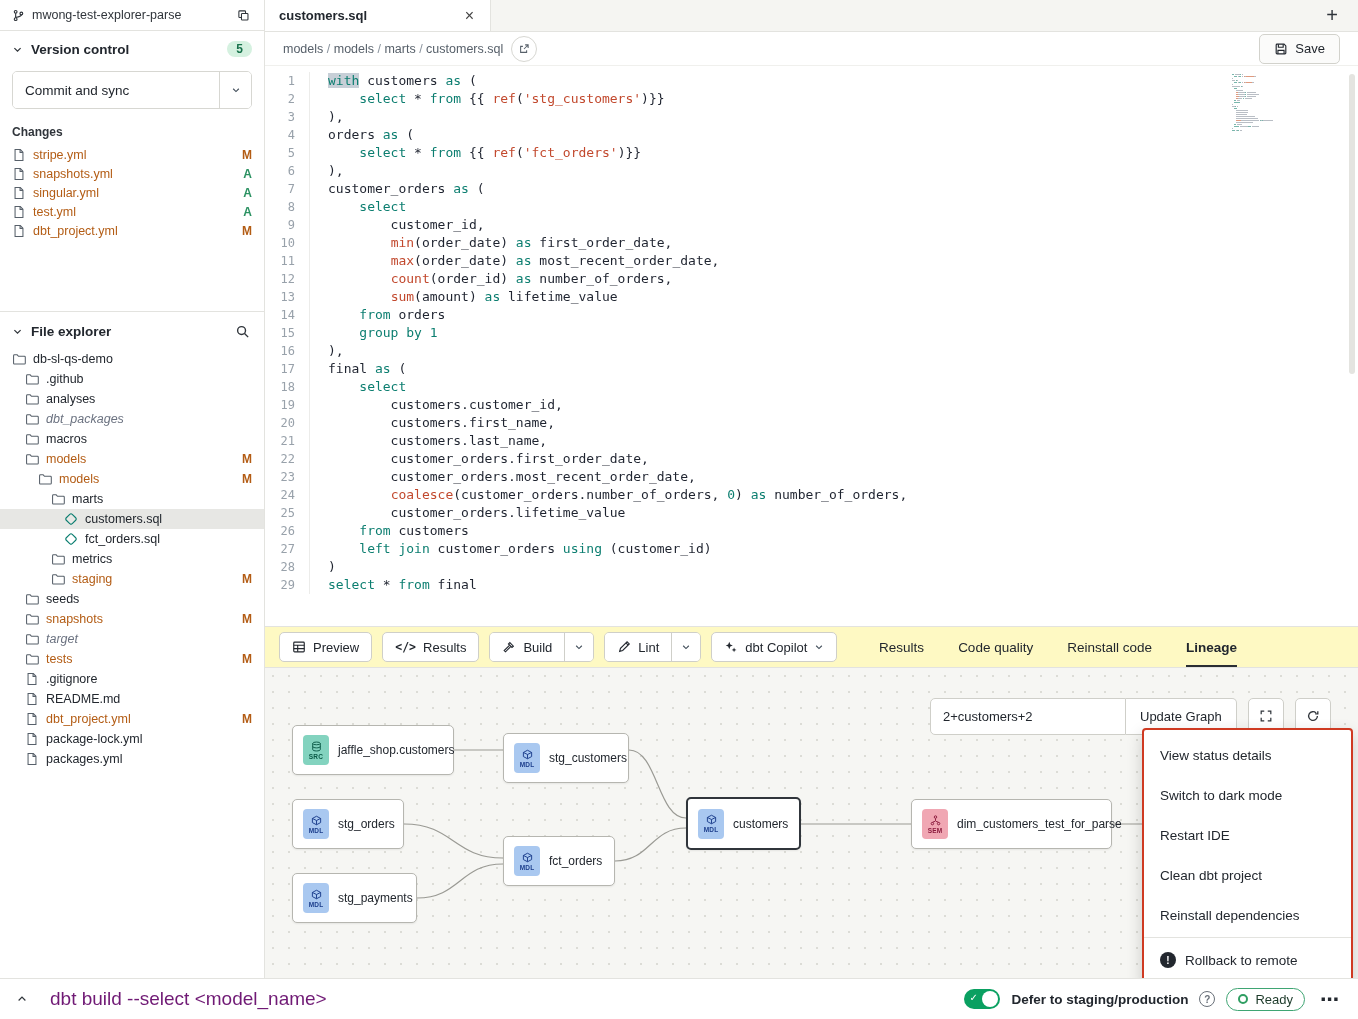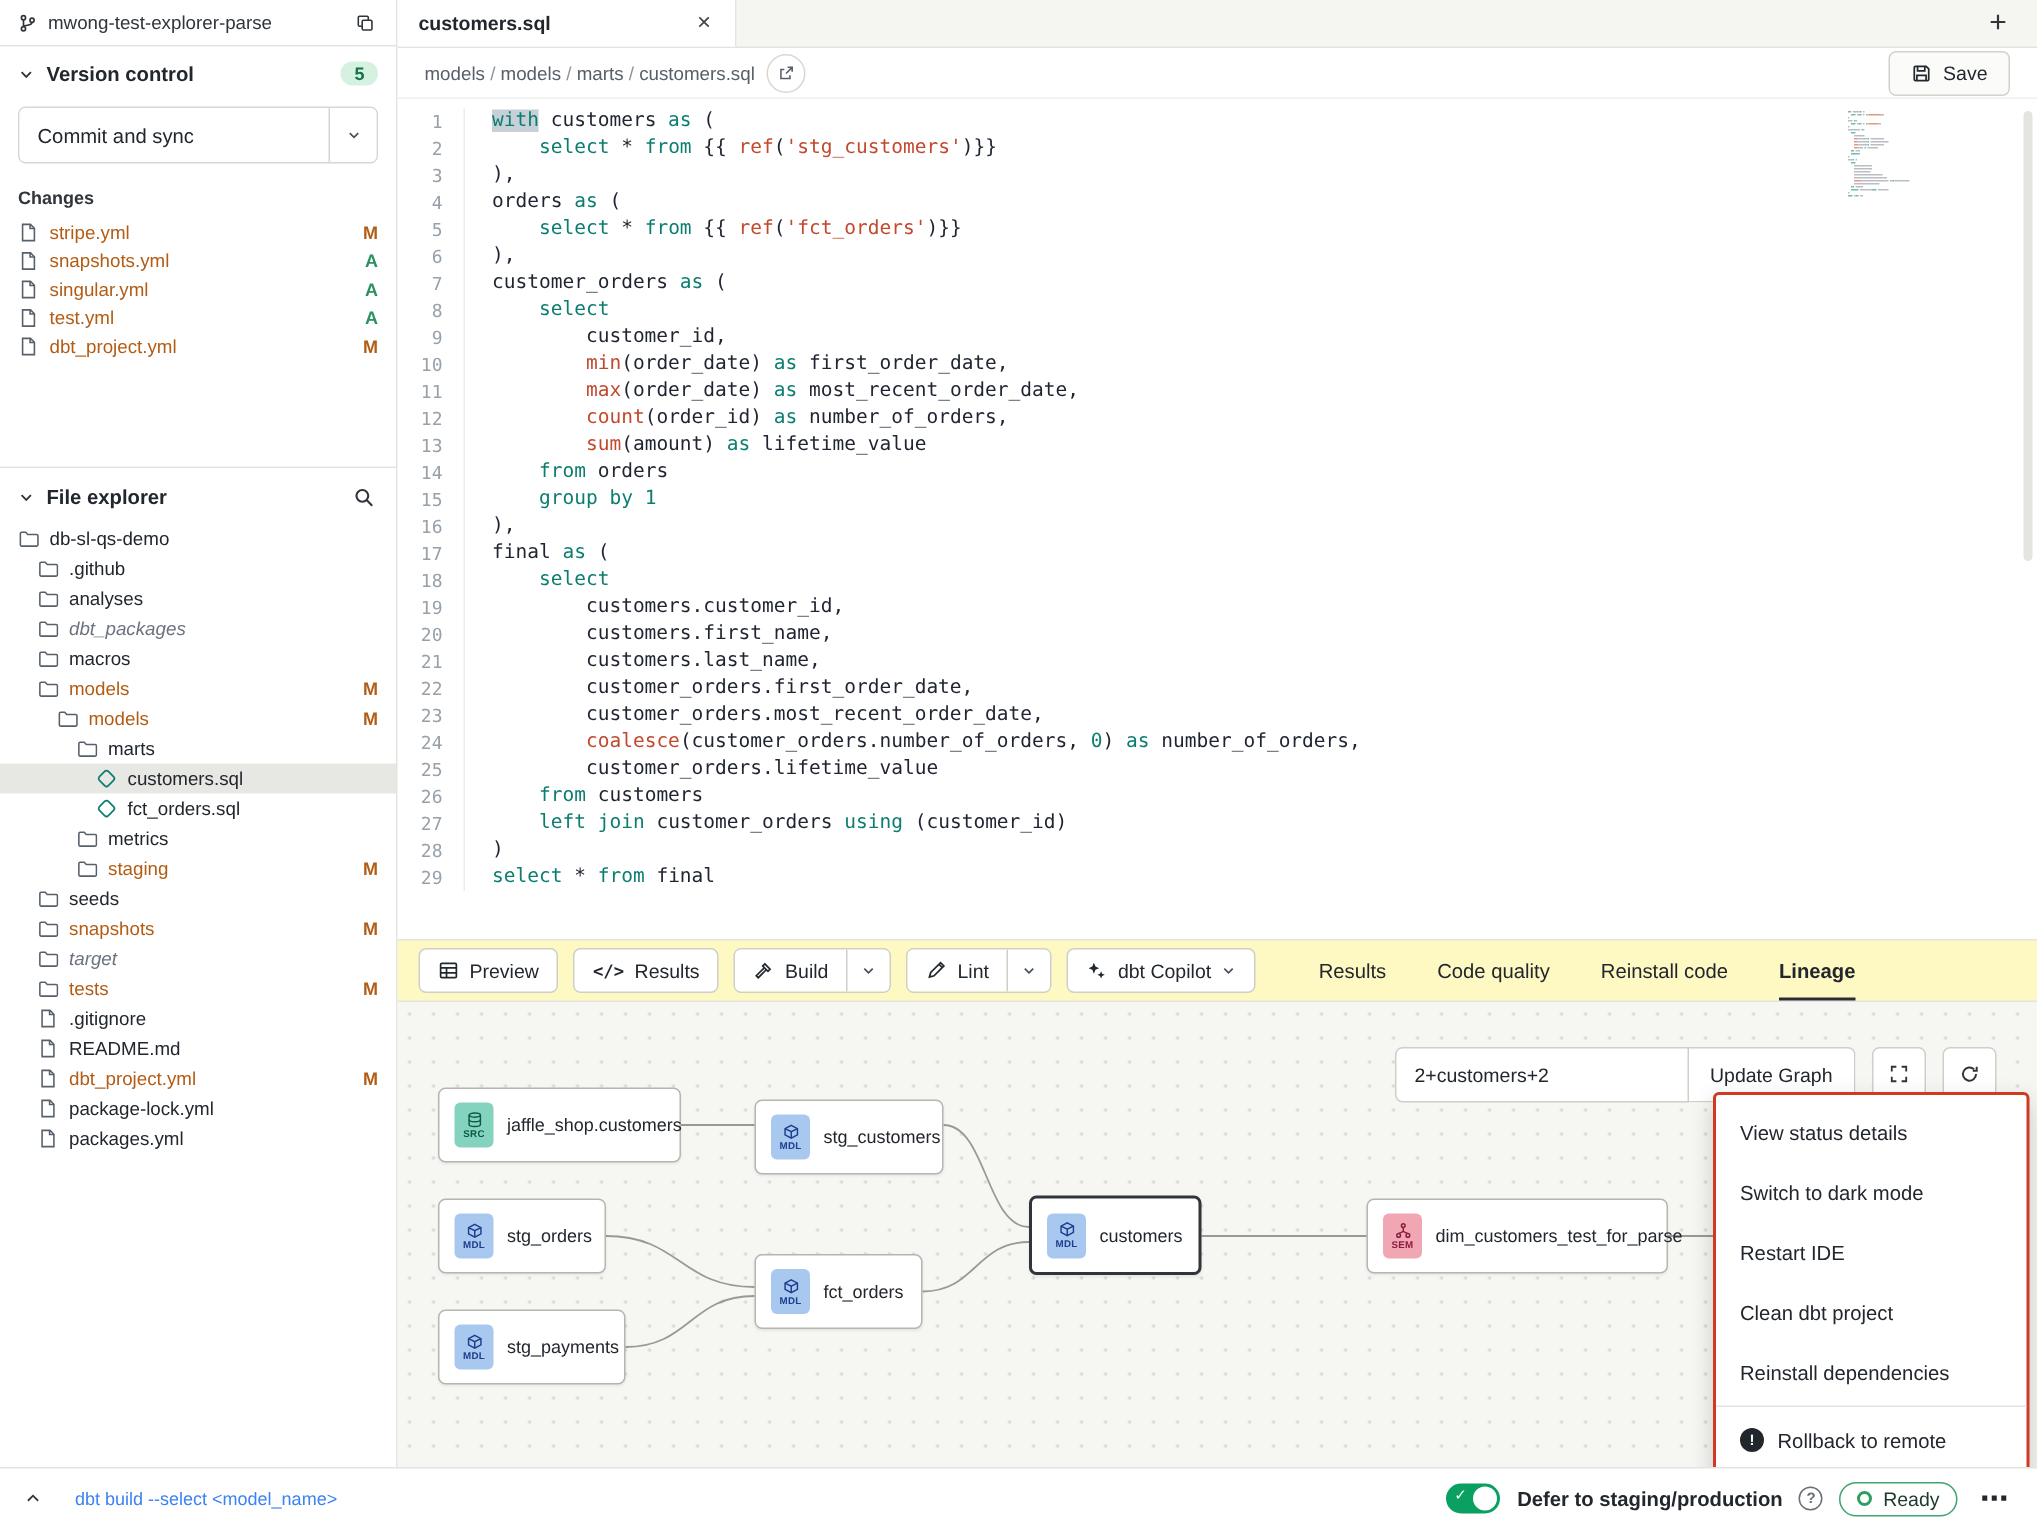--- a/index.html
+++ b/index.html
@@ -97,21 +97,21 @@
   .lin-iconbtn.fs{left:983px}
   .lin-iconbtn.rf{left:1030px}
 
   
   .ctx-menu{position:absolute;left:877px;top:60px;width:211px;background:#fff;border:2px solid #cf3a22;border-radius:4px;box-shadow:0 6px 16px rgba(0,0,0,.18);padding:5px 0;z-index:10}
   .menu-item{height:40px;display:flex;align-items:center;gap:9px;padding:0 16px;font-size:13.5px;color:#22272e;cursor:pointer}
   .menu-divider{height:1px;background:#e3e3df;margin:2px 0}
   .alert-icon{width:16px;height:16px;border-radius:50%;background:#22272e;color:#fff;font-size:10px;font-weight:700;display:inline-flex;align-items:center;justify-content:center;flex:none}
 
   
-  .sb-cmd{margin-left:10px;font-size:12px;color:#3b82f6}
+  .sb-cmd{margin-left:10px;font-size:19px;color:#701a75}
   .sb-right{margin-left:auto;display:flex;align-items:center;gap:11px}
   .toggle{position:relative;width:36px;height:20px;border-radius:10px;background:#0aa061;flex:none;cursor:pointer}
   .toggle .knob{position:absolute;right:2px;top:2px;width:16px;height:16px;border-radius:50%;background:#fff}
   .toggle .tick{position:absolute;left:5px;top:2.5px;color:#fff;font-size:10px}
   .sb-defer{font-weight:600;font-size:13.5px;color:#22272e}
   .help-ic{width:16px;height:16px;border:1.3px solid #697079;border-radius:50%;color:#697079;font-size:10px;font-weight:700;display:inline-flex;align-items:center;justify-content:center}
   .ready-pill{display:inline-flex;align-items:center;gap:7px;border:1.5px solid #3fa573;border-radius:13px;padding:3px 11px;background:#fff;font-size:13px;color:#1d3a2a}
   .ready-ring{width:10px;height:10px;border:2px solid #2f9e62;border-radius:50%}
   .more-btn{background:none;border:none;font-size:19px;font-weight:700;color:#22272e;letter-spacing:1px;padding:0 4px}
 </style>

